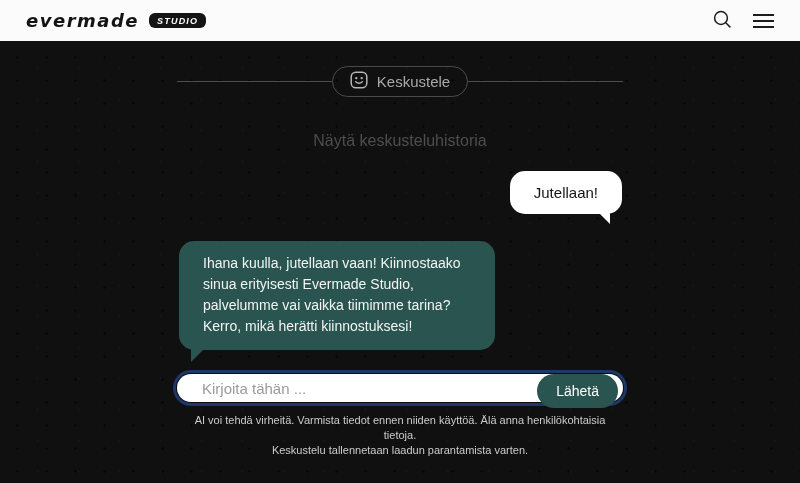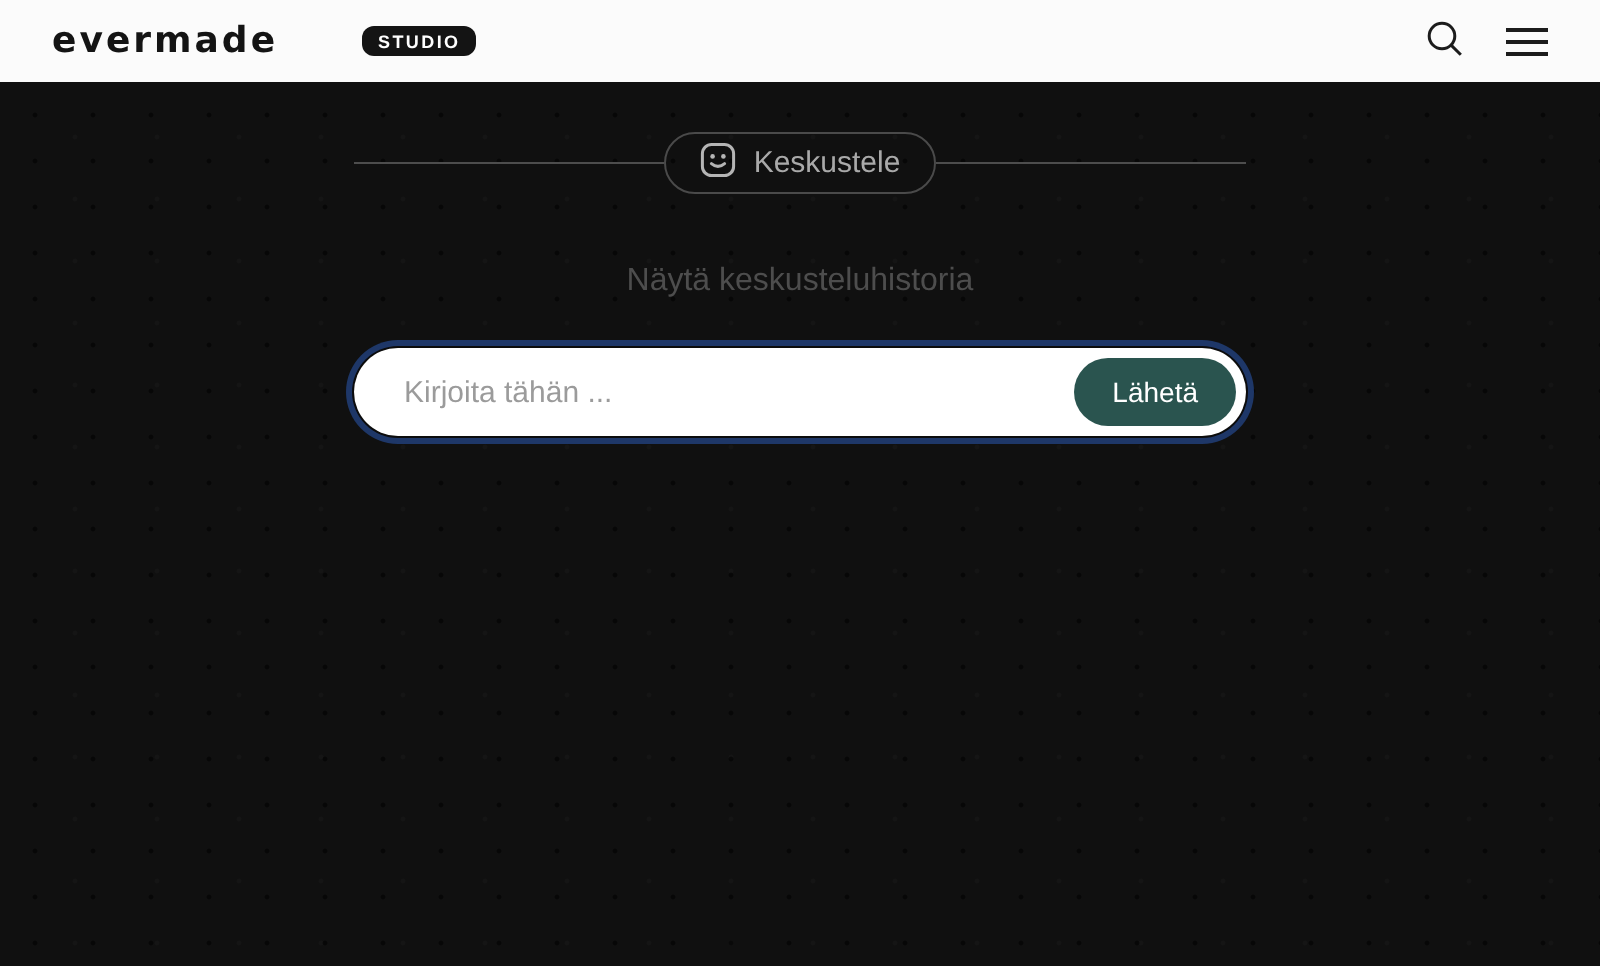--- a/index.html
+++ b/index.html
@@ -8,32 +8,32 @@
     font-family: "Liberation Sans", "DejaVu Sans", sans-serif;
     background: #101010;
   }
   .page { width: 800px; height: 483px; display: flex; flex-direction: column; }
 
   
   .site-header {
     height: 41px; background: #fbfbfb; flex: 0 0 41px;
     display: flex; align-items: center; justify-content: space-between;
     padding: 0 26px;
+    font-style: italic;
   }
   .brand { display: flex; align-items: center; gap: 10px; }
   .logo {
     font-family: "DejaVu Sans", sans-serif;
     font-size: 18px; font-weight: 700; color: #141414;
     letter-spacing: 1.5px; text-transform: lowercase;
   }
   .studio-badge {
     background: #141414; color: #ffffff; font-size: 9px; font-weight: 700;
     letter-spacing: 1.2px; padding: 3px 8px 2px; border-radius: 6px;
     text-transform: uppercase;
-    margin-left: 32px;
   }
   .header-actions { display: flex; align-items: center; gap: 20px; }
   .icon-btn { background: none; border: 0; cursor: pointer; padding: 0; display: flex; align-items: center; }
   .hamburger { display: flex; flex-direction: column; gap: 4px; }
   .hamburger span { display: block; width: 21px; height: 2px; background: #1c1c1c; }
 
   
   .chat-main {
     flex: 1 1 auto; position: relative;
     background-color: #101010;
@@ -83,24 +83,24 @@
     width: 316px; margin-top: 27px; margin-left: 2px;
   }
   .bubble-bot::after {
     content: ""; position: absolute; left: 12px; bottom: -12px;
     width: 0; height: 0;
     border-top: 14px solid #2a544f; border-right: 14px solid transparent;
   }
 
   
   .input-bar {
-    margin-top: 24px; position: relative; height: 44px;
+    margin-top: 24px; position: relative; height: 28px;
     background: #ffffff; border-radius: 999px;
     box-shadow: 0 0 0 1px #0c0c0c, 0 0 0 4px #1e3768;
-    display: flex; align-items: center;
+    display: flex; align-items: flex-start;
   }
   .chat-input {
     flex: 1 1 auto; border: 0; outline: none; background: transparent;
     font-family: "Liberation Sans", sans-serif;
     font-size: 15px; color: #222; padding: 0 10px 0 25px; height: 100%;
     border-radius: 999px;
   }
   .chat-input::placeholder { color: #9b9b9b; }
   .send-button {
     flex: 0 0 auto; margin-right: 5px; height: 34px; padding: 0 19px;
@@ -160,22 +160,34 @@
           </span>
           <span>Keskustele</span>
         </button>
         <span class="divider-line"></span>
       </div>
 
       <div class="history-row">
         <button class="history-toggle">Näytä keskusteluhistoria</button>
       </div>
 
+      <div class="messages">
+        <div class="bubble bubble-user">
+          <span>Jutellaan!</span>
+        </div>
+        <div class="bubble bubble-bot">
+          <span>Ihana kuulla, jutellaan vaan! Kiinnostaako sinua erityisesti Evermade Studio, palvelumme vai vaikka tiimimme tarina? Kerro, mikä herätti kiinnostuksesi!</span>
+        </div>
+      </div>
 
       <div class="input-bar">
         <input class="chat-input" type="text" placeholder="Kirjoita tähän ..." style="">
         <button class="send-button">Lähetä</button>
       </div>
 
+      <p class="disclaimer">
+        <span>AI voi tehdä virheitä. Varmista tiedot ennen niiden käyttöä. Älä anna henkilökohtaisia tietoja.</span><br>
+        <span>Keskustelu tallennetaan laadun parantamista varten.</span>
+      </p>
 
     </div>
   </main>
 </div>
 
 </body></html>

